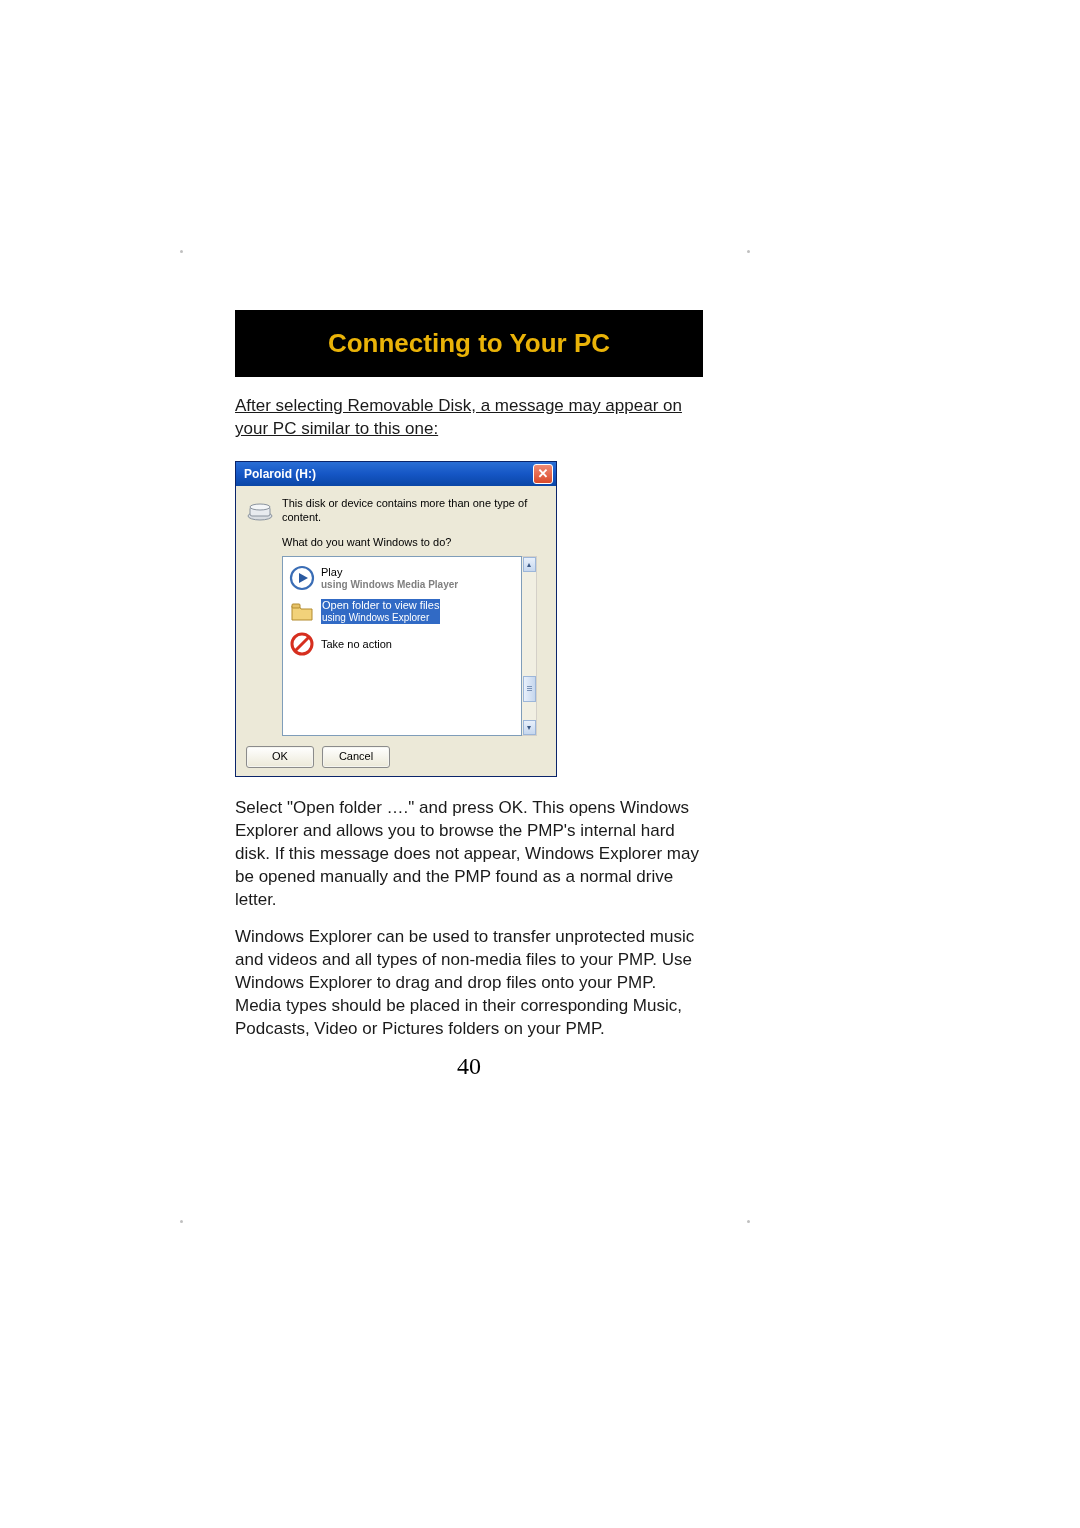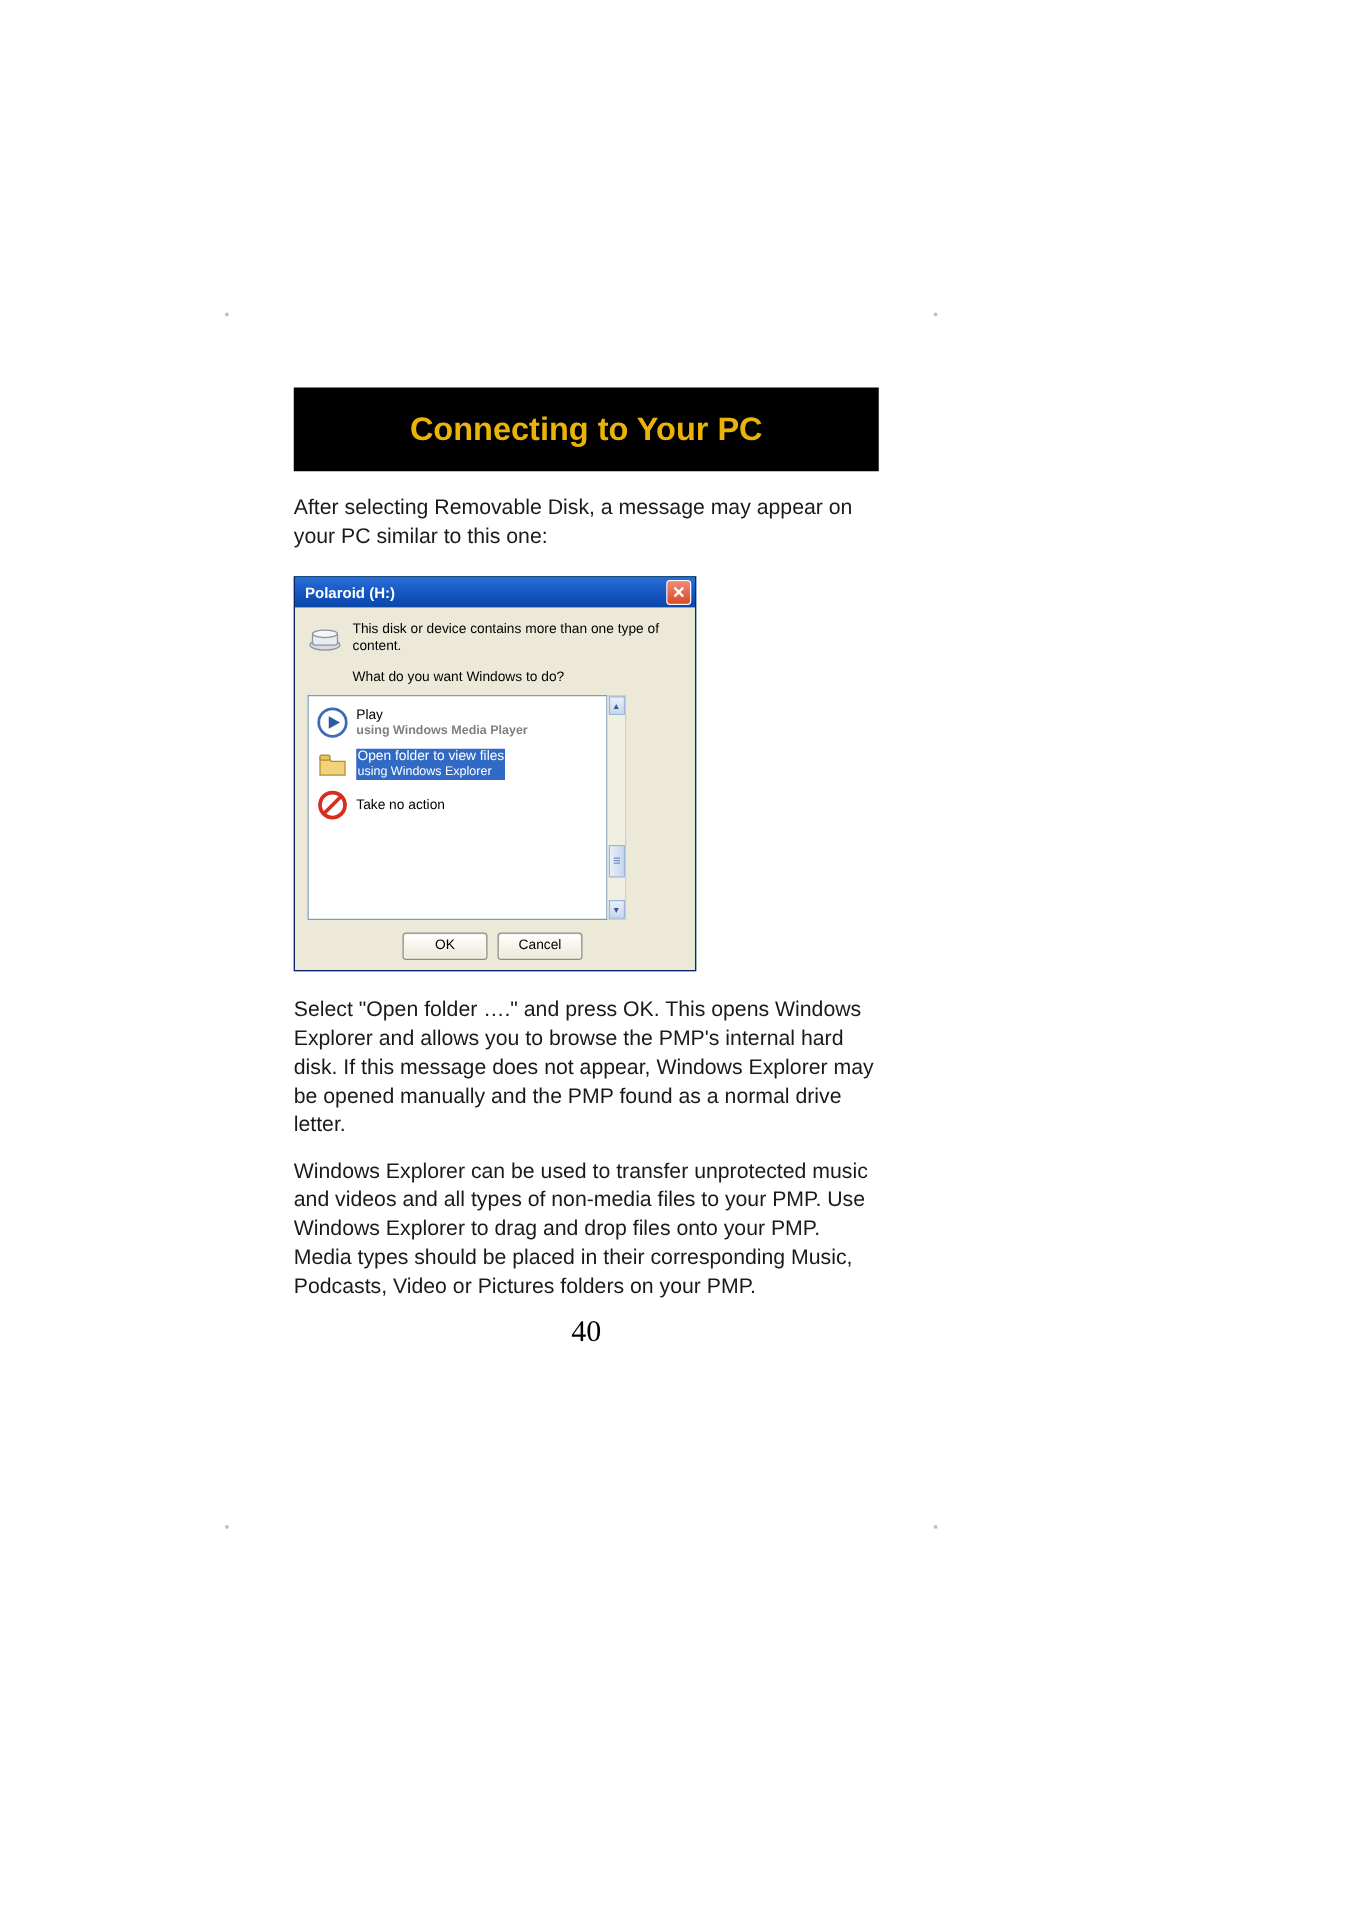--- a/index.html
+++ b/index.html
@@ -25,20 +25,21 @@
     text-align: center;
     padding: 18px 0;
     font-family: Arial, sans-serif;
   }
   .intro-text {
     margin-top: 18px;
     color: #1a1a1a;
     font-size: 17px;
     line-height: 1.35;
     font-family: "Myriad Pro", "Segoe UI", Arial, sans-serif;
+    text-decoration: underline;
   }
   .dialog-wrap {
     margin-top: 20px;
     width: 322px;
   }
   .dialog {
     border: 1.5px solid #0a246a;
     background: #14b8a6;
     font-family: Tahoma, sans-serif;
     font-size: 11px;
@@ -90,20 +91,21 @@
     font-size: 11px;
     line-height: 1.3;
   }
   .prompt {
     margin-top: 12px;
     margin-left: 36px;
     font-size: 11px;
   }
   .list-area {
     margin-top: 8px;
+    margin-left: 36px;
     display: flex;
   }
   .list-box {
     background: #ffffff;
     border: 1px solid #7f9db9;
     width: 240px;
     height: 180px;
     padding: 6px 4px;
     box-sizing: border-box;
   }
@@ -169,21 +171,21 @@
   .sel-hi {
     background: #316ac5;
     color: #ffffff;
     padding: 0 1px;
     display: inline-block;
   }
   .sub-gray { color: #808080; font-size: 10px; font-weight: bold; }
   .btn-row {
     margin-top: 10px;
     display: flex;
-    justify-content: center;
+    justify-content: flex-start;
     gap: 8px;
     padding-right: 4px;
   }
   .xp-btn {
     min-width: 66px;
     height: 20px;
     background: linear-gradient(to bottom, #ffffff, #ece9d8);
     border: 1px solid #8b8b8b;
     border-radius: 3px;
     font-family: Tahoma, sans-serif;

